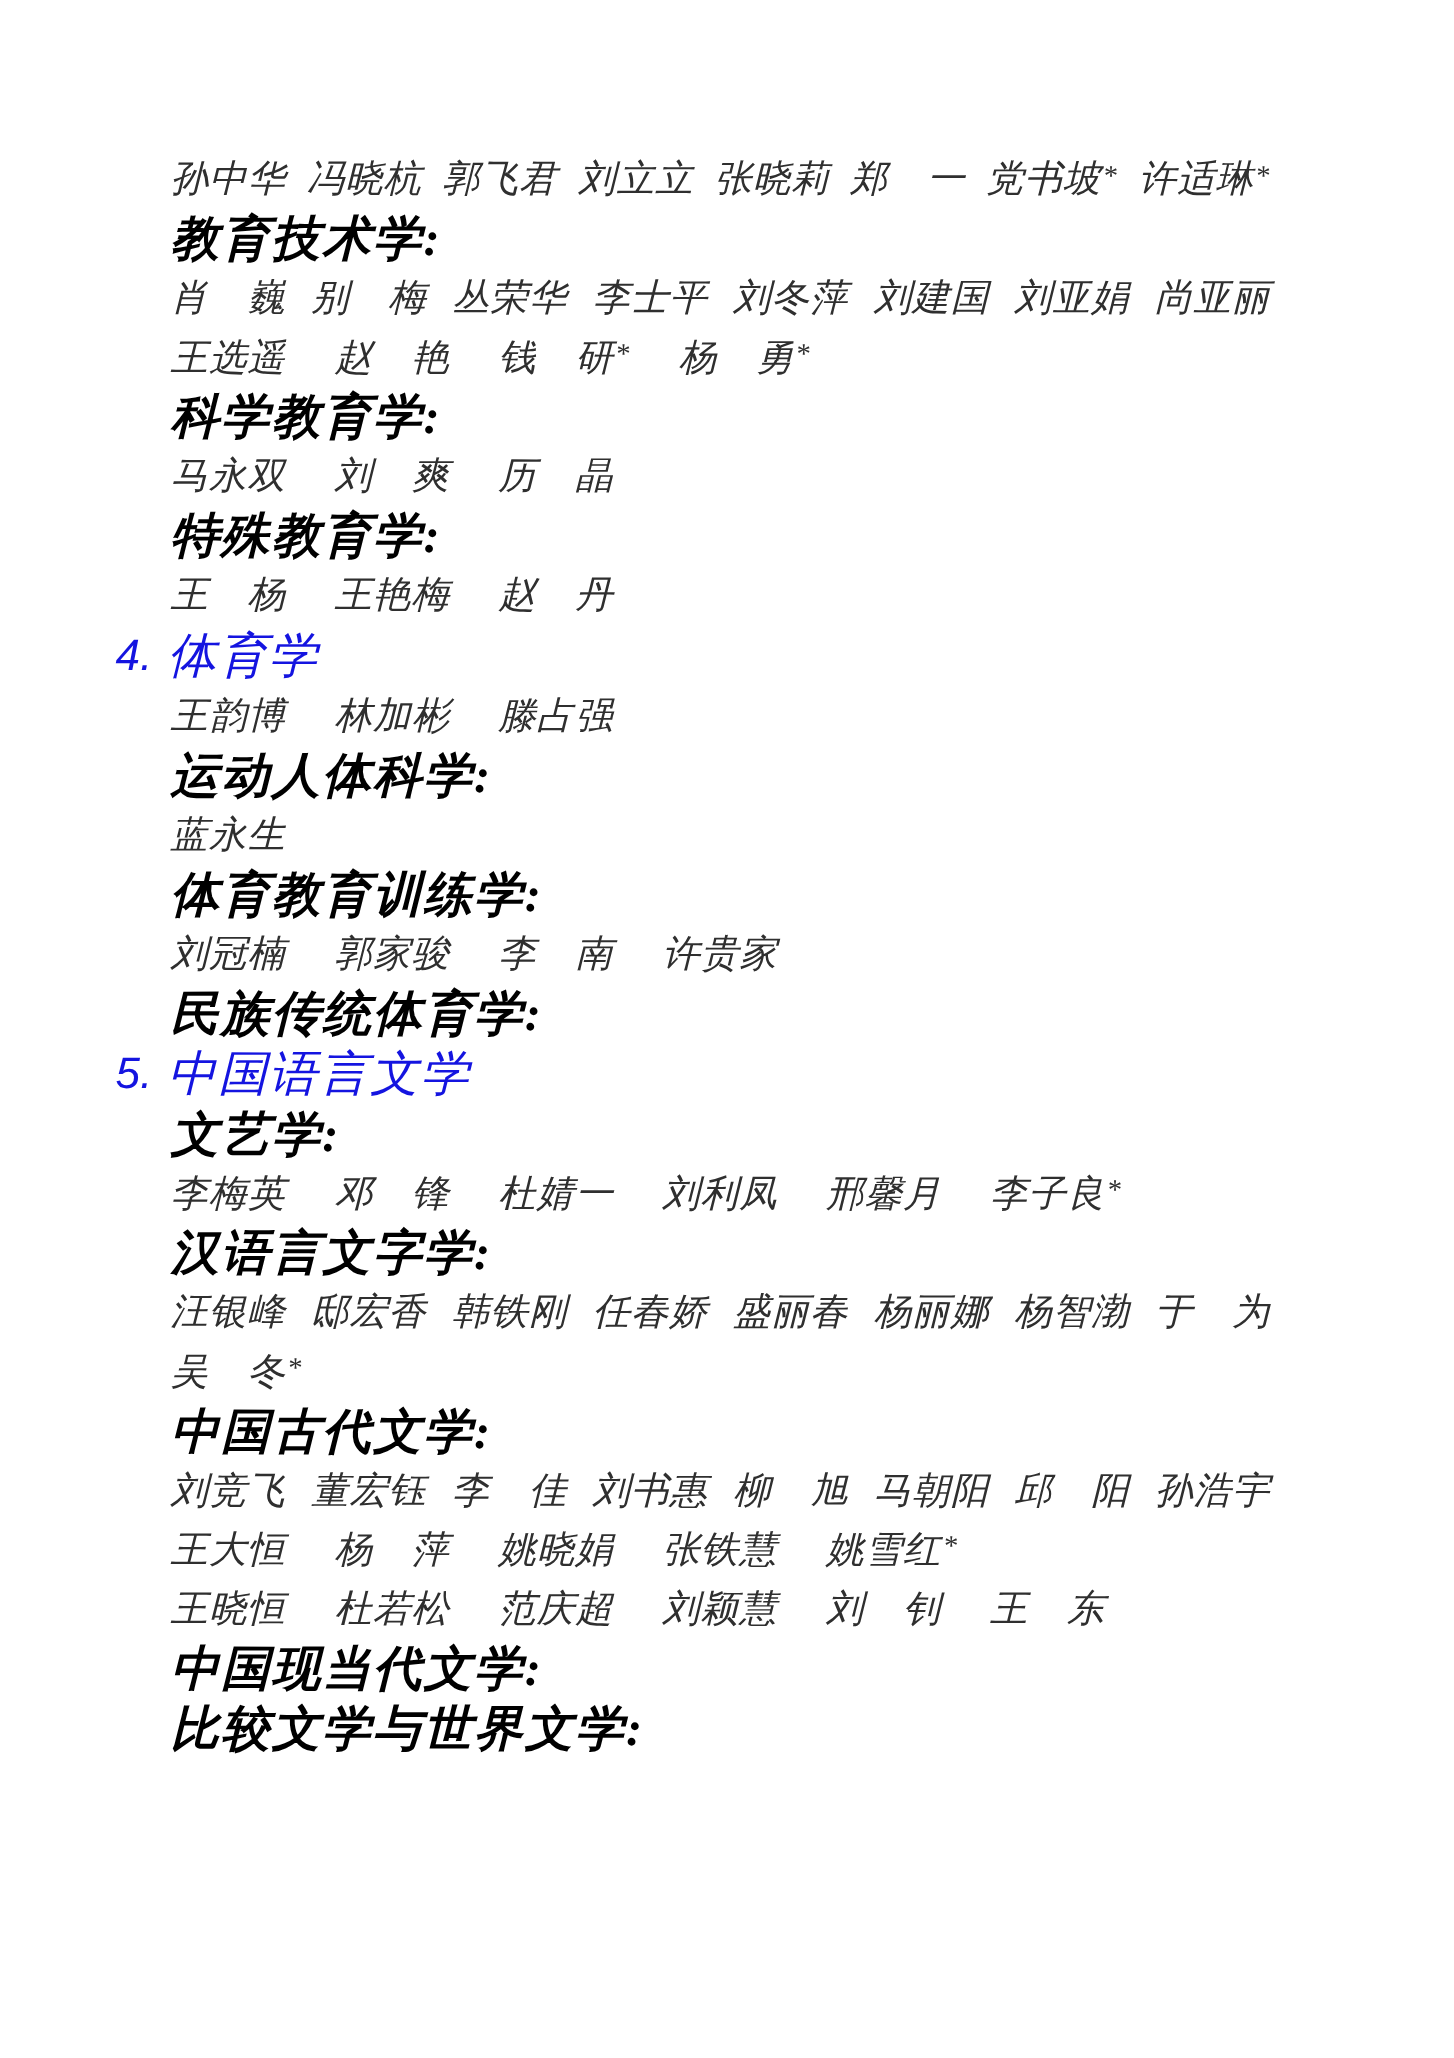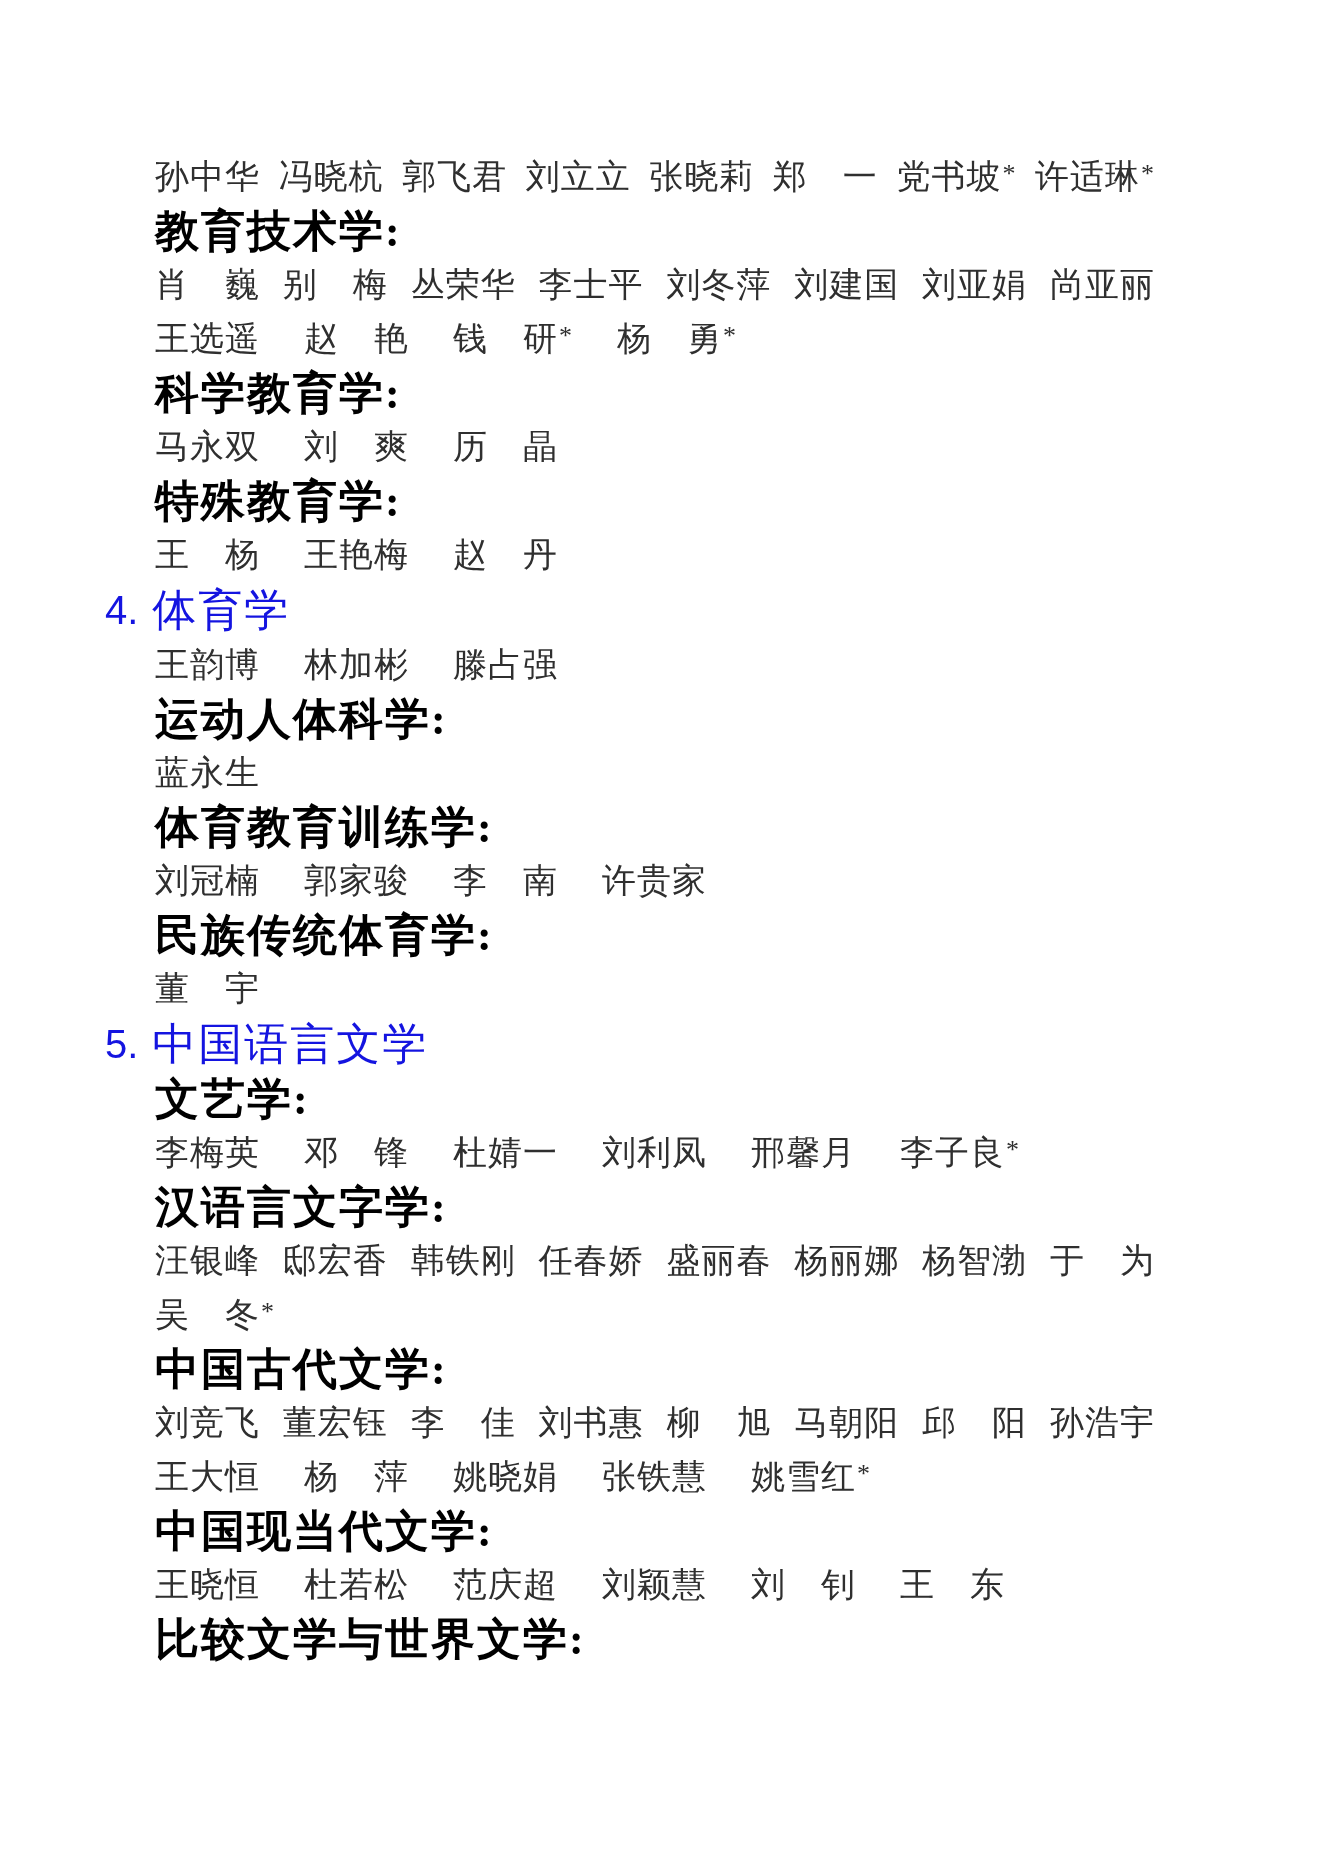--- a/index.html
+++ b/index.html
@@ -12,22 +12,23 @@
     position: relative;
     width: 1322px;
     height: 1871px;
     margin: 0 auto;
     background: var(--page-bg, #ffffff);
     overflow: hidden;
   }
   .content {
     position: absolute;
     left: 155px;
-    top: 150px;
+    top: 136px;
     width: 1000px;
+    font-style: italic;
   }
   .line {
     height: 54px;
     display: flex;
     align-items: center;
     white-space: pre;
   }
   .line.names {
     gap: 44px;
     font-size: 34px;
@@ -82,30 +83,29 @@
       <div class="line section">
     <span class="sec-num">4.</span>
     <span class="sec-title">体育学</span>
   </div>
       <div class="line names"><span class="person"><span class="nm">王韵博</span></span><span class="person"><span class="nm">林加彬</span></span><span class="person"><span class="nm">滕占强</span></span></div>
       <div class="line sub">运动人体科学:</div>
       <div class="line names"><span class="person"><span class="nm">蓝永生</span></span></div>
       <div class="line sub">体育教育训练学:</div>
       <div class="line names"><span class="person"><span class="nm">刘冠楠</span></span><span class="person"><span class="nm">郭家骏</span></span><span class="person"><span class="nm">李　南</span></span><span class="person"><span class="nm">许贵家</span></span></div>
       <div class="line sub">民族传统体育学:</div>
-      <div class="line names"><span class="person"><span class="nm">董　宇</span></span></div>
       <div class="line section">
     <span class="sec-num">5.</span>
     <span class="sec-title">中国语言文学</span>
   </div>
       <div class="line sub">文艺学:</div>
       <div class="line names"><span class="person"><span class="nm">李梅英</span></span><span class="person"><span class="nm">邓　锋</span></span><span class="person"><span class="nm">杜婧一</span></span><span class="person"><span class="nm">刘利凤</span></span><span class="person"><span class="nm">邢馨月</span></span><span class="person"><span class="nm">李子良</span><span class="star">*</span></span></div>
       <div class="line sub">汉语言文字学:</div>
       <div class="line names justify"><span class="person"><span class="nm">汪银峰</span></span><span class="person"><span class="nm">邸宏香</span></span><span class="person"><span class="nm">韩铁刚</span></span><span class="person"><span class="nm">任春娇</span></span><span class="person"><span class="nm">盛丽春</span></span><span class="person"><span class="nm">杨丽娜</span></span><span class="person"><span class="nm">杨智渤</span></span><span class="person"><span class="nm">于　为</span></span></div>
       <div class="line names"><span class="person"><span class="nm">吴　冬</span><span class="star">*</span></span></div>
       <div class="line sub">中国古代文学:</div>
       <div class="line names justify"><span class="person"><span class="nm">刘竞飞</span></span><span class="person"><span class="nm">董宏钰</span></span><span class="person"><span class="nm">李　佳</span></span><span class="person"><span class="nm">刘书惠</span></span><span class="person"><span class="nm">柳　旭</span></span><span class="person"><span class="nm">马朝阳</span></span><span class="person"><span class="nm">邱　阳</span></span><span class="person"><span class="nm">孙浩宇</span></span></div>
       <div class="line names"><span class="person"><span class="nm">王大恒</span></span><span class="person"><span class="nm">杨　萍</span></span><span class="person"><span class="nm">姚晓娟</span></span><span class="person"><span class="nm">张铁慧</span></span><span class="person"><span class="nm">姚雪红</span><span class="star">*</span></span></div>
+      <div class="line names"><span class="person"><span class="nm">王晓恒</span></span><span class="person"><span class="nm">杜若松</span></span><span class="person"><span class="nm">范庆超</span></span><span class="person"><span class="nm">刘颖慧</span></span><span class="person"><span class="nm">刘　钊</span></span><span class="person"><span class="nm">王　东</span></span></div>
       <div class="line sub">中国现当代文学:</div>
-      <div class="line names"><span class="person"><span class="nm">王晓恒</span></span><span class="person"><span class="nm">杜若松</span></span><span class="person"><span class="nm">范庆超</span></span><span class="person"><span class="nm">刘颖慧</span></span><span class="person"><span class="nm">刘　钊</span></span><span class="person"><span class="nm">王　东</span></span></div>
       <div class="line sub">比较文学与世界文学:</div>
     </div>
 </div>
 
 </body></html>

